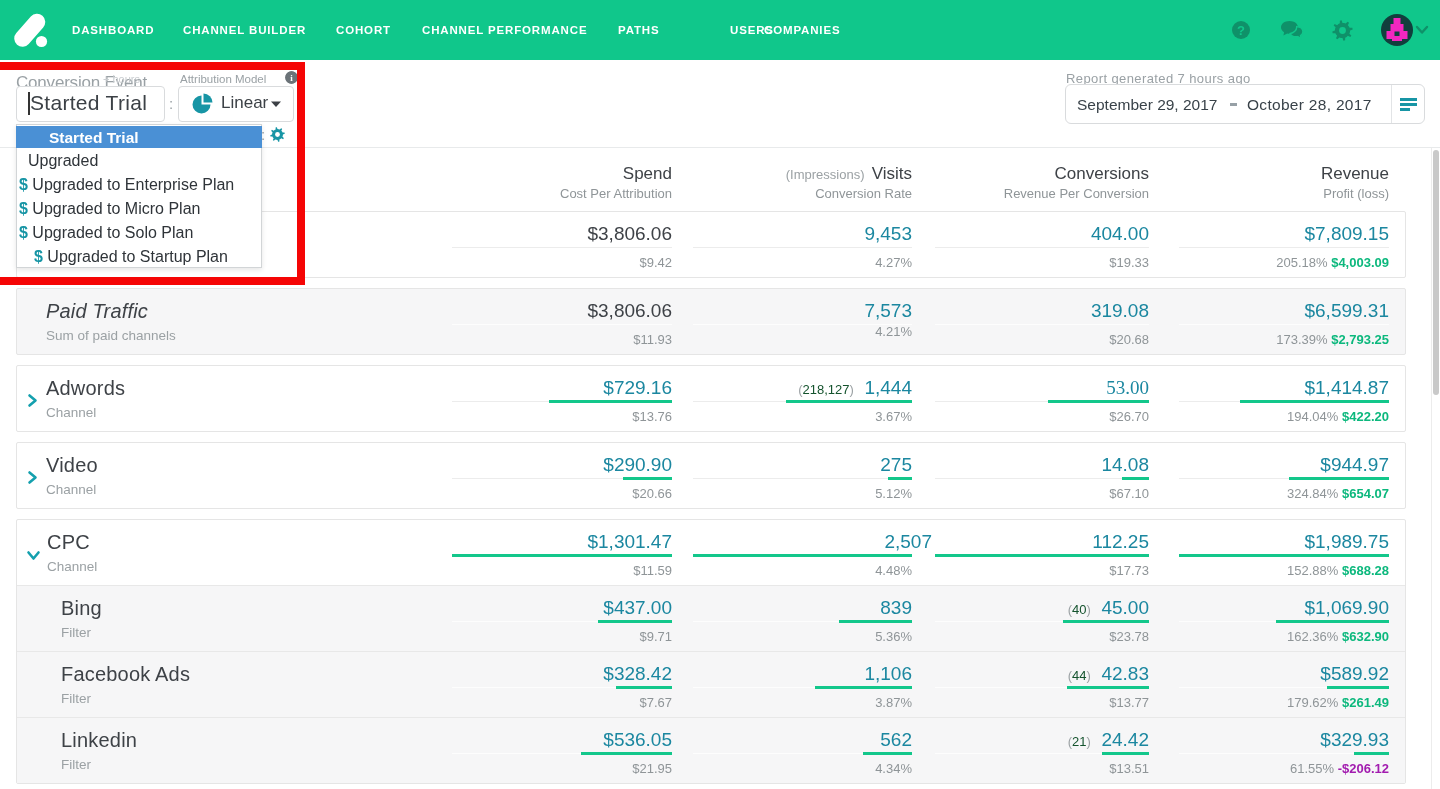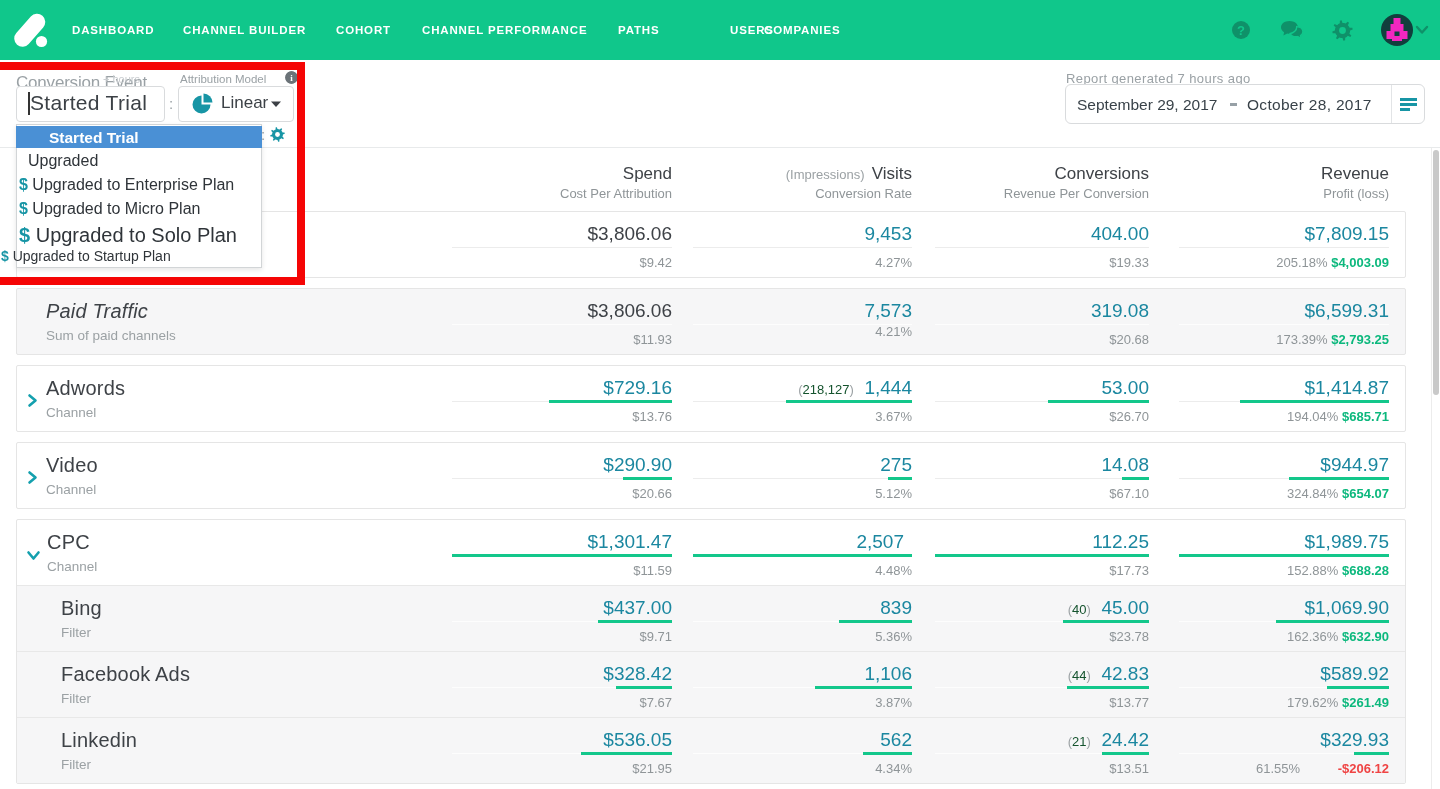--- a/index.html
+++ b/index.html
@@ -19,21 +19,21 @@
     border:1px solid #e5e5e5; border-radius:2px; }
   .card.grey { background:#f6f6f7; }
   .rowtitle { position:absolute; left:46px; font-size:20px; color:#3e4247; white-space:nowrap; letter-spacing:0.2px; }
   .rowsub { position:absolute; left:46px; font-size:13.5px; color:#9ba1a4; white-space:nowrap; }
   .val { position:absolute; font-size:19px; color:#3e4247; white-space:nowrap; text-align:right; }
   .val.teal { color:#1b87a0; }
   .sub { position:absolute; font-size:13px; color:#8f9598; white-space:nowrap; text-align:right; }
   .greybar { position:absolute; height:1px; background:#e9e9e9; }
   .tealbar { position:absolute; height:2.5px; background:#13c78b; }
   .pgreen { color:#0cb87d; font-weight:bold; }
-  .pred { color:#ef4444; font-weight:bold;margin-left:34px; }
+  .pred { color:#a21caf; font-weight:bold; }
   .paren { color:#9ba1a4; font-size:13px; }
   .pnum { color:#14532d; font-size:13px; }
   .chev { position:absolute; }
   
   
 </style>
 </head>
 <body>
 <div id="page">
 
@@ -156,26 +156,26 @@
 <div class="greybar" style="left:935px; top:324px; width:214px; background:#fdfdfd;"></div>
 <div class="greybar" style="left:1179px; top:324px; width:210px; background:#fdfdfd;"></div>
 <div class="card" style="top:365px; height:67px;"></div>
 <div class="rowtitle" style="left:46px; top:377px;">Adwords</div>
 <div class="rowsub" style="left:46px; top:405px;">Channel</div>
 <svg class="chev" style="left:26px; top:393px;" width="13" height="15" viewBox="0 0 13 15">
         <polyline points="3.5,2.5 9.5,7.5 3.5,12.5" fill="none" stroke="#14a0ae" stroke-width="2.6" stroke-linecap="round" stroke-linejoin="round"></polyline>
       </svg>
 <div class="val teal" style="right:768px; top:377px;">$729.16</div>
 <div class="val teal" style="right:528px; top:377px;"><span class="paren">(</span><span class="pnum">218,127</span><span class="paren">)</span>&nbsp; 1,444</div>
-<div class="val teal" style="right:291px; top:377px;">53.00</div>
+<div class="val teal" style="right:291px; top:377px;font-family:Liberation Serif, serif;">53.00</div>
 <div class="val teal" style="right:51px; top:377px;">$1,414.87</div>
 <div class="sub" style="right:768px; top:409px;">$13.76</div>
 <div class="sub" style="right:528px; top:409px;">3.67%</div>
 <div class="sub" style="right:291px; top:409px;">$26.70</div>
-<div class="sub" style="right:51px; top:409px;"><span>194.04% </span><span class="pgreen">$685.71</span></div>
+<div class="sub" style="right:51px; top:409px;"><span>194.04% </span><span class="pgreen">$422.20</span></div>
 <div class="greybar" style="left:452px; top:401px; width:220px; background:#ececec;"></div>
 <div class="tealbar" style="left:549px; top:400px; width:123px;"></div>
 <div class="greybar" style="left:693px; top:401px; width:219px; background:#ececec;"></div>
 <div class="tealbar" style="left:786px; top:400px; width:126px;"></div>
 <div class="greybar" style="left:935px; top:401px; width:214px; background:#ececec;"></div>
 <div class="tealbar" style="left:1048px; top:400px; width:101px;"></div>
 <div class="greybar" style="left:1179px; top:401px; width:210px; background:#ececec;"></div>
 <div class="tealbar" style="left:1240px; top:400px; width:149px;"></div>
 <div class="card" style="top:442px; height:67px;"></div>
 <div class="rowtitle" style="left:46px; top:454px;">Video</div>
@@ -199,21 +199,21 @@
 <div class="tealbar" style="left:1122px; top:477px; width:27px;"></div>
 <div class="greybar" style="left:1179px; top:478px; width:210px; background:#ececec;"></div>
 <div class="tealbar" style="left:1289px; top:477px; width:100px;"></div>
 <div class="card" style="top:519px; height:265px;"></div>
 <div class="rowtitle" style="left:47px; top:531px;">CPC</div>
 <div class="rowsub" style="left:47px; top:559px;">Channel</div>
 <svg class="chev" style="left:26px; top:549px;" width="15" height="13" viewBox="0 0 15 13">
         <polyline points="2.5,3.5 7.5,9.5 12.5,3.5" fill="none" stroke="#14a0ae" stroke-width="2.6" stroke-linecap="round" stroke-linejoin="round"></polyline>
       </svg>
 <div class="val teal" style="right:768px; top:531px;">$1,301.47</div>
-<div class="val teal" style="right:536px; top:531px;">2,507</div>
+<div class="val teal" style="right:508px; top:531px;">2,507</div>
 <div class="val teal" style="right:291px; top:531px;">112.25</div>
 <div class="val teal" style="right:51px; top:531px;">$1,989.75</div>
 <div class="sub" style="right:768px; top:563px;">$11.59</div>
 <div class="sub" style="right:528px; top:563px;">4.48%</div>
 <div class="sub" style="right:291px; top:563px;">$17.73</div>
 <div class="sub" style="right:51px; top:563px;"><span>152.88% </span><span class="pgreen">$688.28</span></div>
 <div class="greybar" style="left:452px; top:555px; width:220px; background:#ececec;"></div>
 <div class="tealbar" style="left:452px; top:554px; width:220px;"></div>
 <div class="greybar" style="left:693px; top:555px; width:219px; background:#ececec;"></div>
 <div class="tealbar" style="left:693px; top:554px; width:219px;"></div>
@@ -284,17 +284,17 @@
   <div class="abs" style="left:1431px; top:148px; width:1px; height:641px; background:#ececec;"></div>
   <div class="abs" style="left:1433px; top:150px; width:6px; height:245px; background:#c9c9c9; border-radius:3px;"></div>
 
   <div class="abs" style="left:16px; top:124px; width:246px; height:144px; background:#fff; border:1px solid #d2d5d7; box-shadow:0 2px 5px rgba(0,0,0,.1); z-index:40;">
   </div>
   <div class="abs" style="left:16px; top:126px; width:246px; height:22px; background:#4a90d5; z-index:41;"></div>
   <div class="abs" style="left:49px; top:129px; font-size:15.5px; font-weight:bold; color:#fff; z-index:42;">Started Trial</div>
   <div class="abs" style="left:28px; top:152px; font-size:16px; color:#2f3439; z-index:42;">Upgraded</div>
   <div class="abs" style="left:19px; top:176px; font-size:16px; color:#2f3439; z-index:42;"><b style="color:#1795a5;">$</b> Upgraded to Enterprise Plan</div>
   <div class="abs" style="left:19px; top:200px; font-size:16px; color:#2f3439; z-index:42;"><b style="color:#1795a5;">$</b> Upgraded to Micro Plan</div>
-  <div class="abs" style="left:19px; top:224px; font-size:20px; color:#2f3439; z-index:42;"><b style="color:#1795a5;">$</b> Upgraded to Solo Plan</div>
-  <div class="abs" style="left:1px; top:248px; font-size:14px; color:#2f3439; z-index:42;"><b style="color:#1795a5;">$</b> Upgraded to Startup Plan</div>
+  <div class="abs" style="left:19px; top:224px; font-size:16px; color:#2f3439; z-index:42;"><b style="color:#1795a5;">$</b> Upgraded to Solo Plan</div>
+  <div class="abs" style="left:34px; top:248px; font-size:16px; color:#2f3439; z-index:42;"><b style="color:#1795a5;">$</b> Upgraded to Startup Plan</div>
 
   <div class="abs" style="left:-8px; top:62px; width:313px; height:223px; border:8px solid #f50505; z-index:50;"></div>
 </div>
 
 </body></html>

